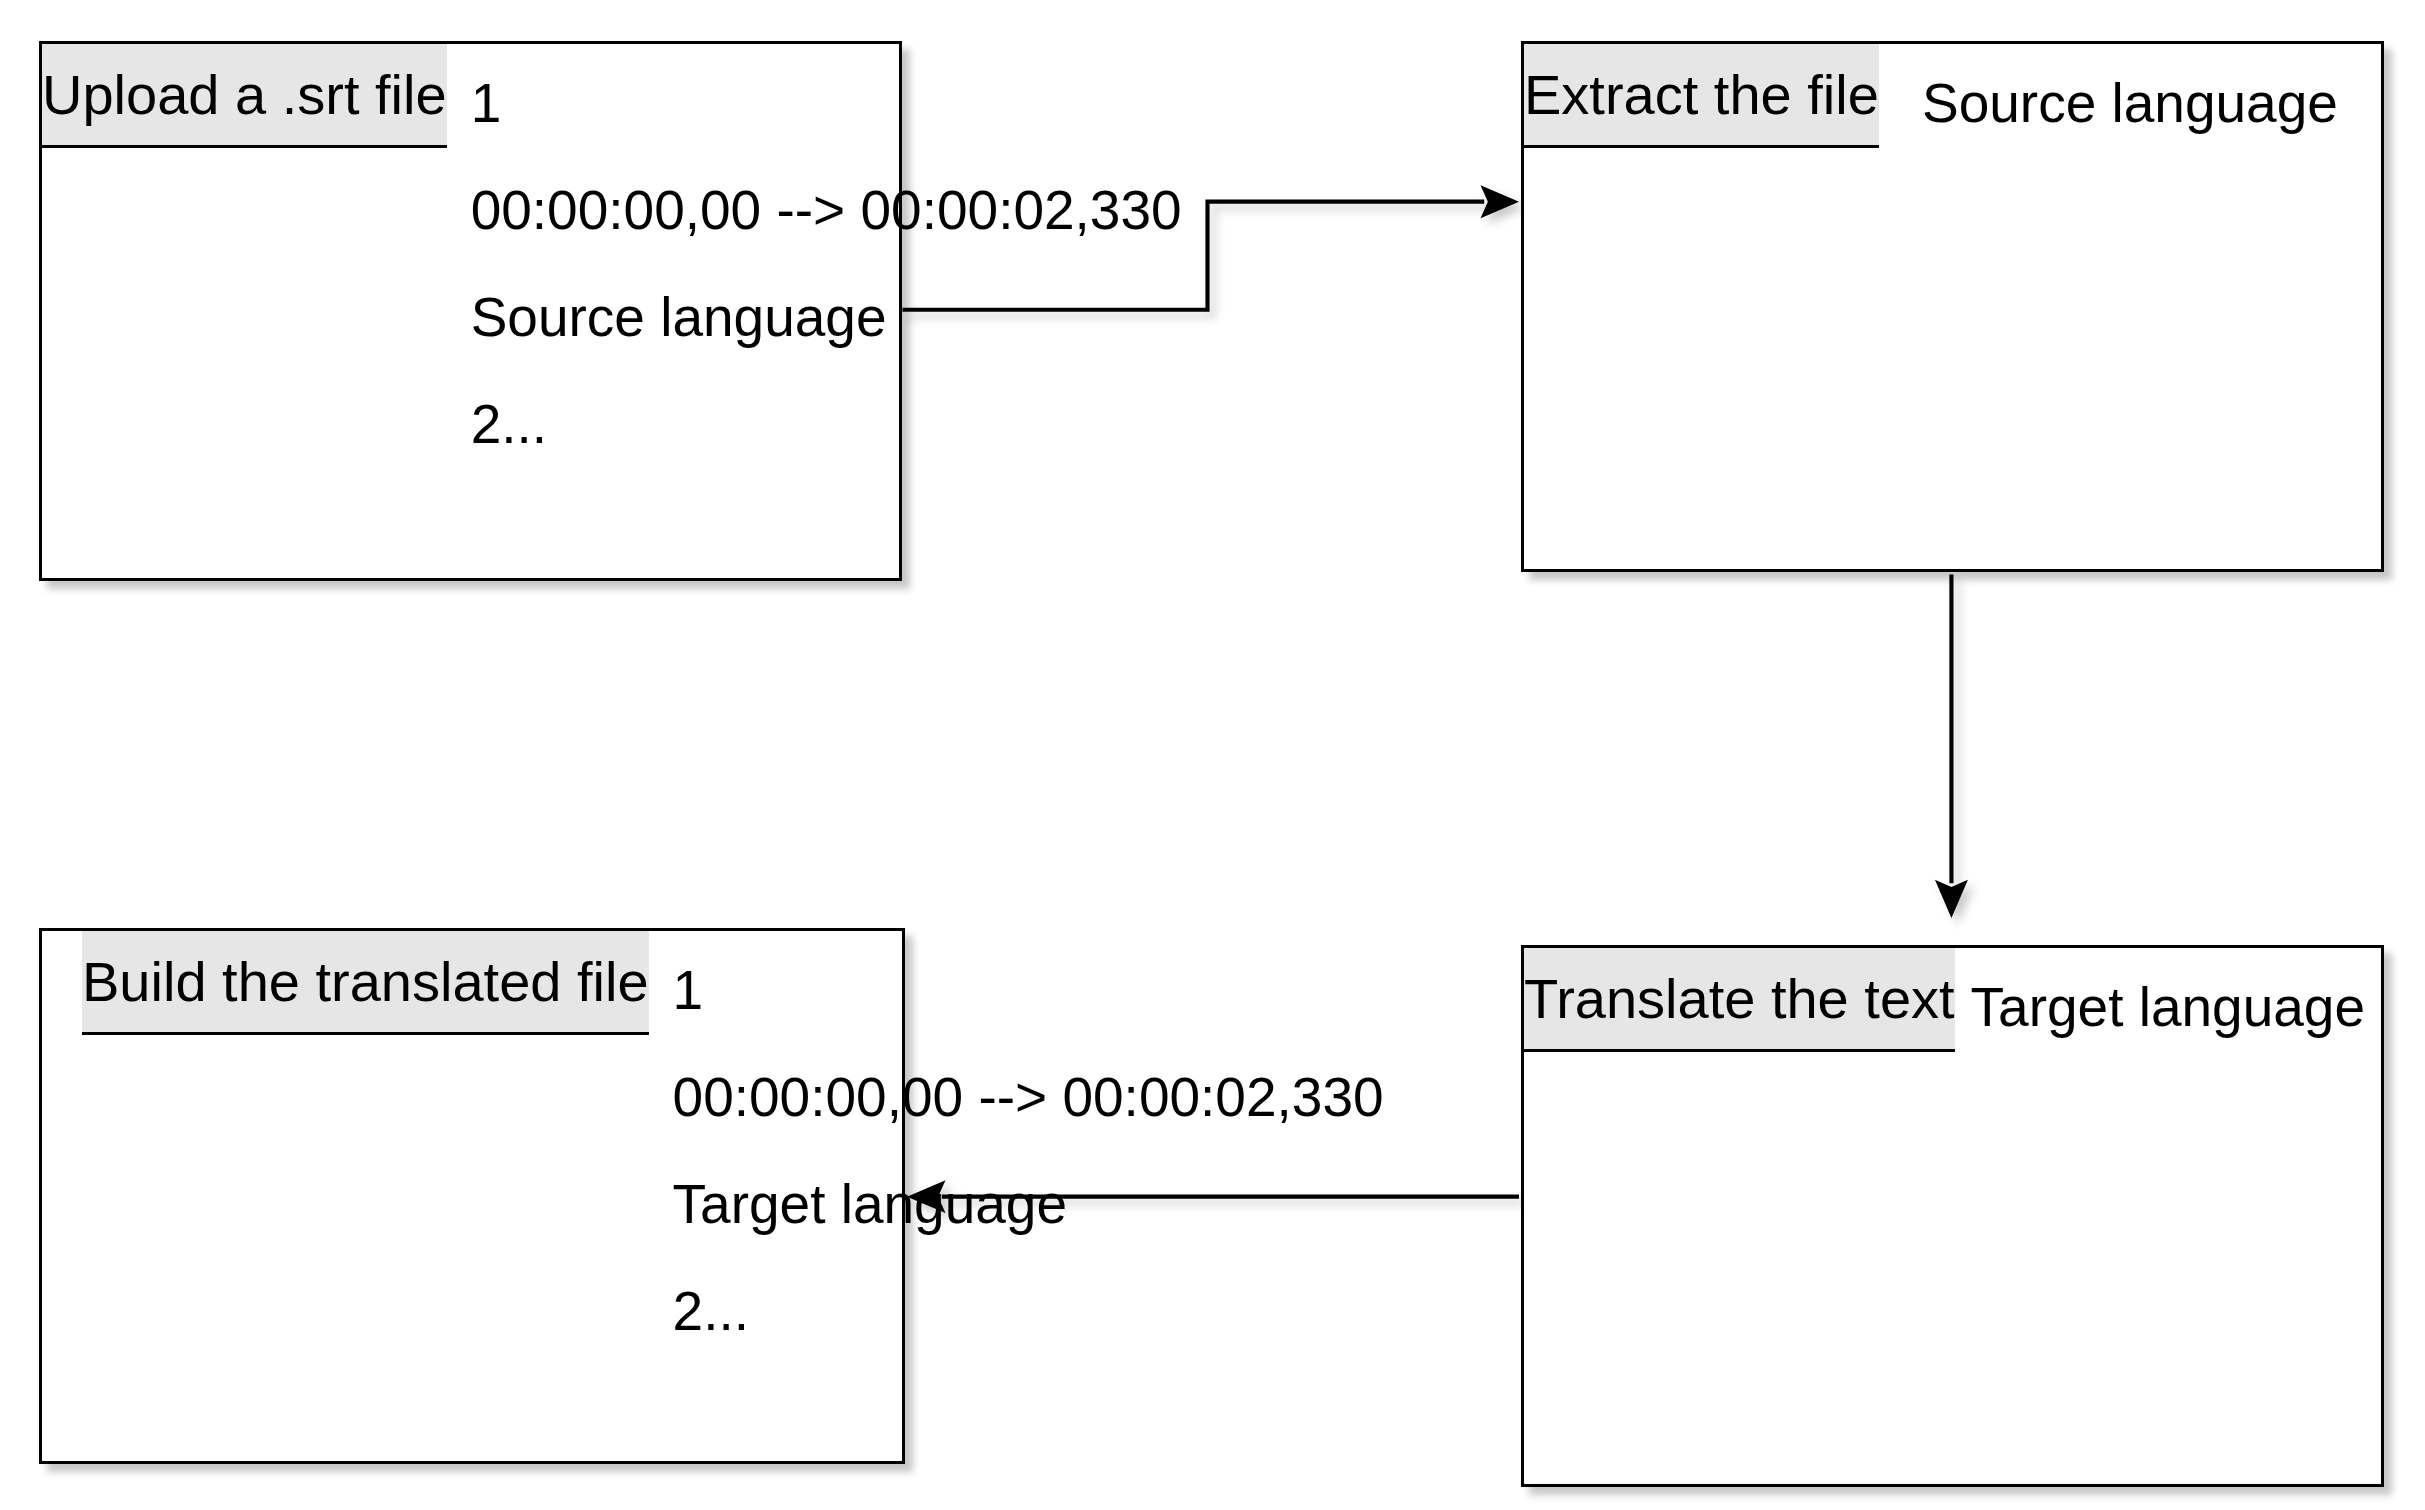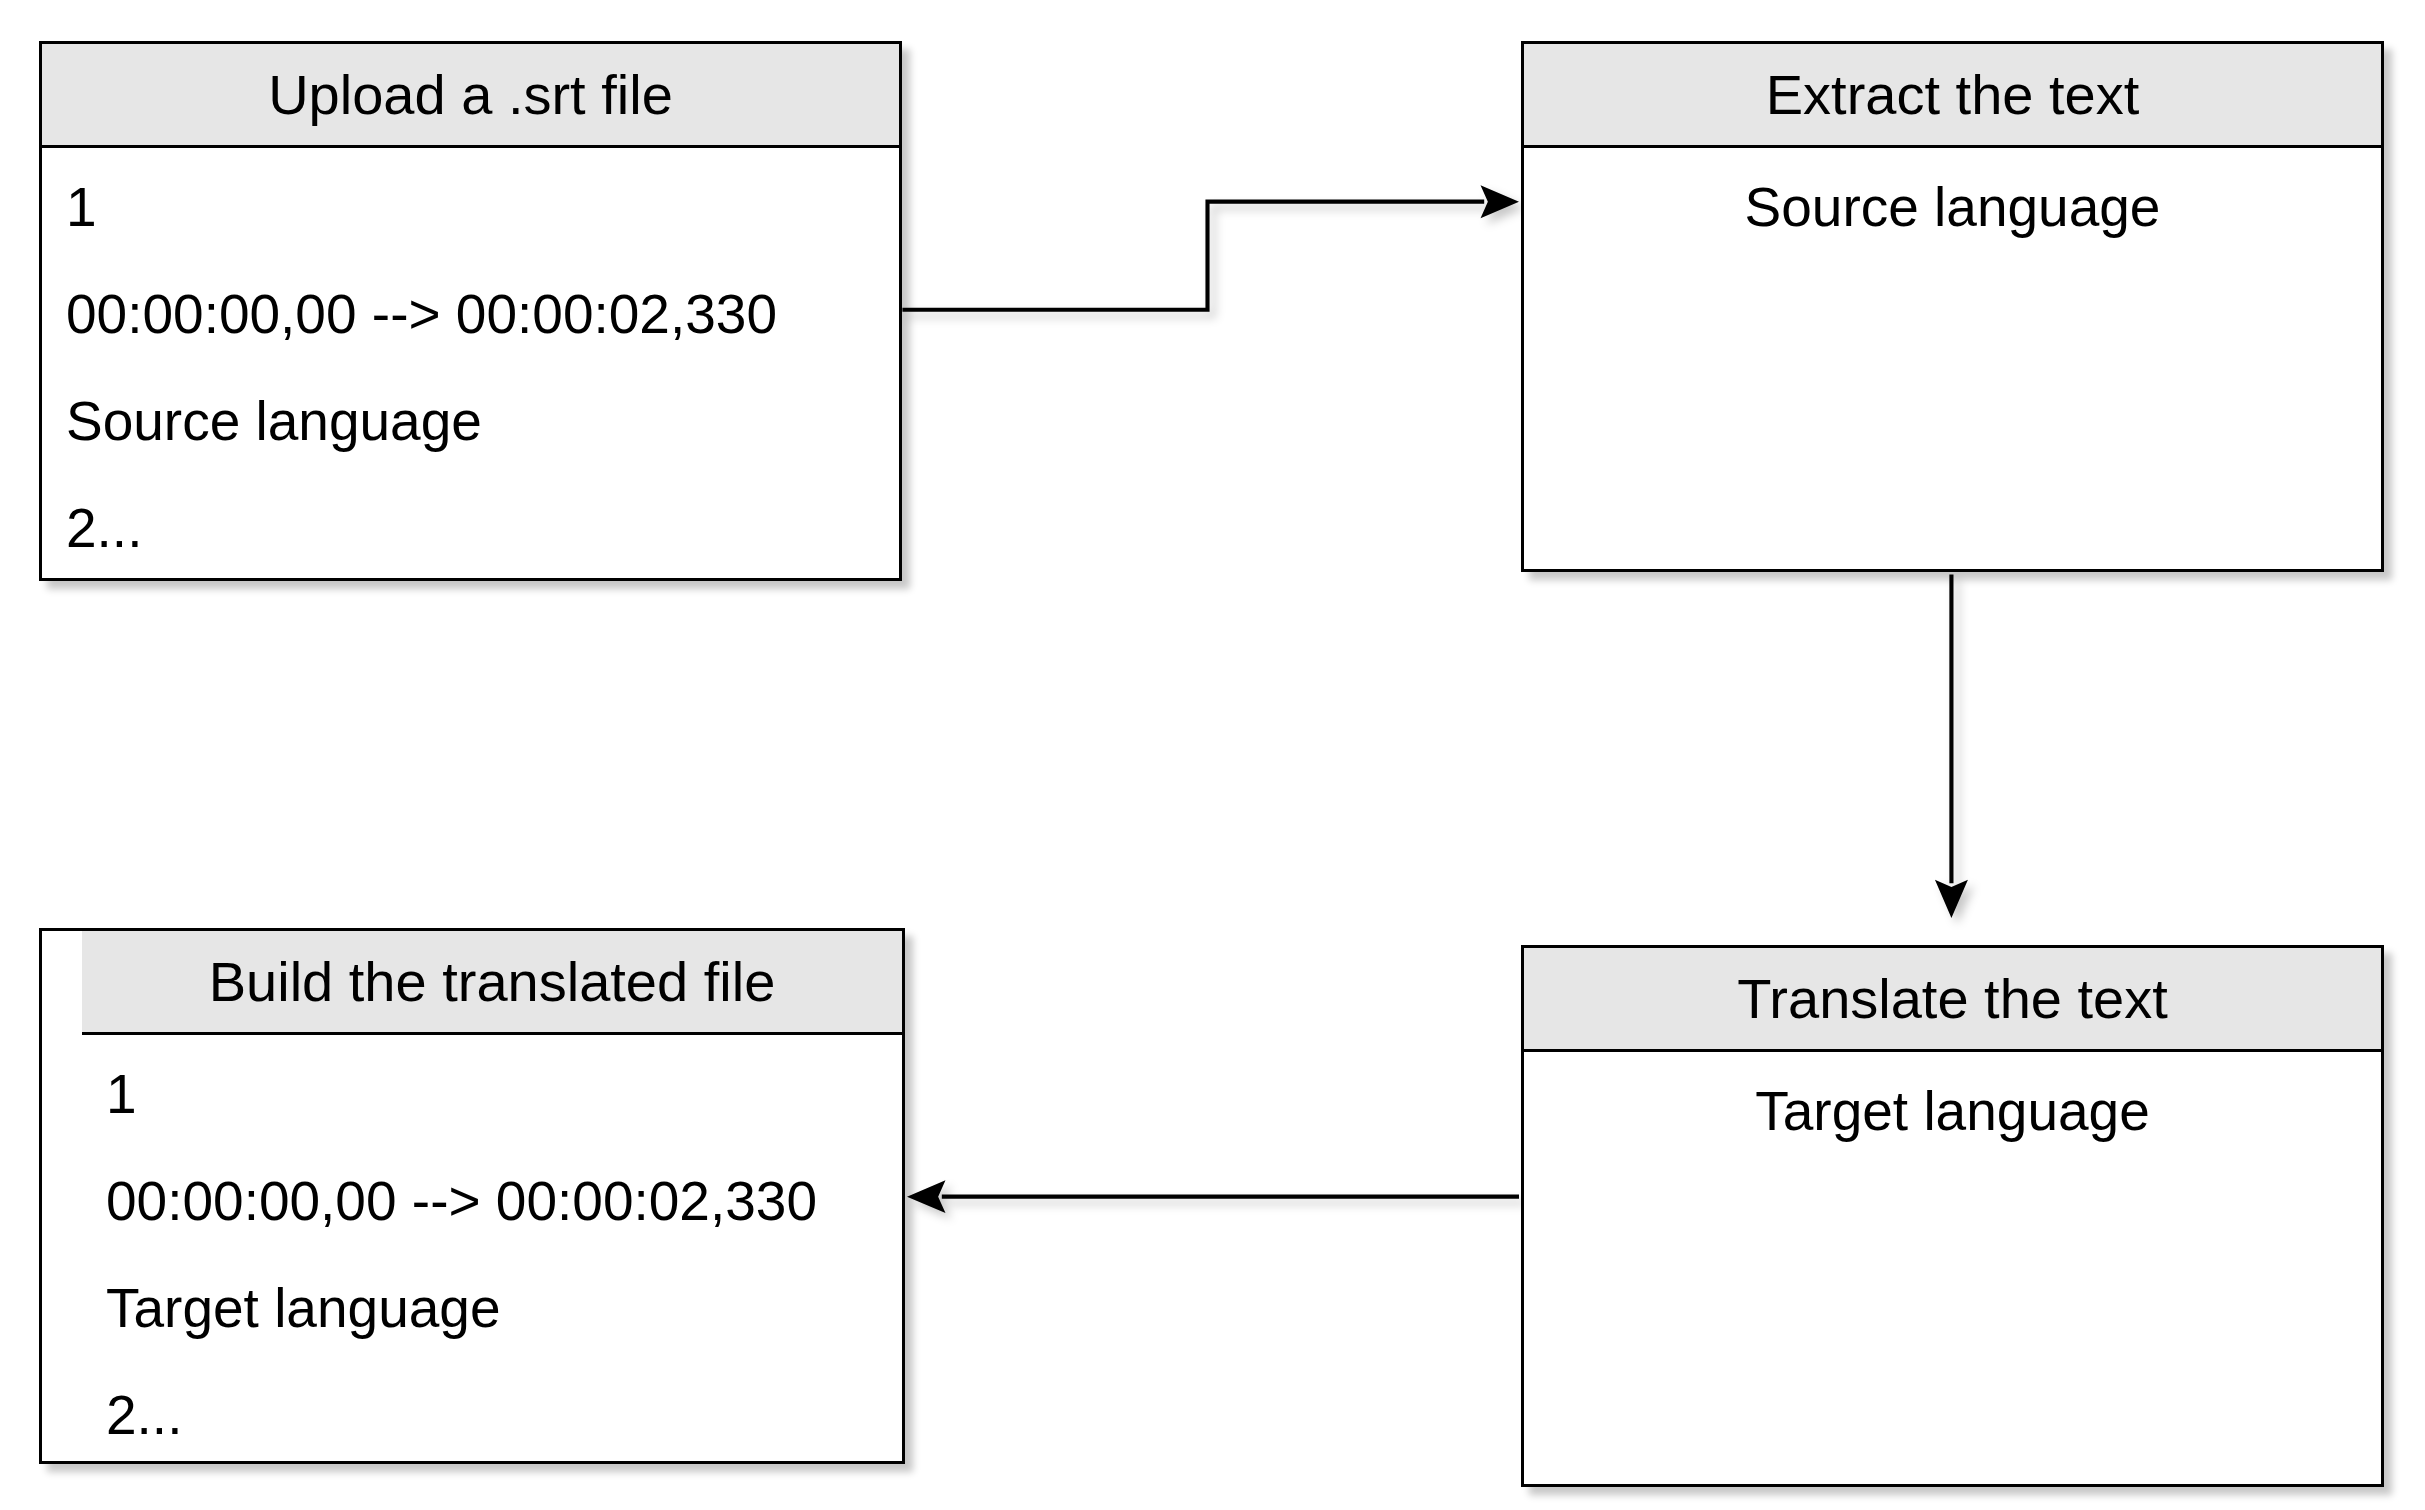--- a/index.html
+++ b/index.html
@@ -18,21 +18,20 @@
     height: 1511px;
     background: #ffffff;
   }
   .node {
     position: absolute;
     box-sizing: border-box;
     border: 3.7px solid #000000;
     background: #ffffff;
     box-shadow: 8.2px 8.2px 7.3px rgba(0, 0, 0, 0.22);
     display: flex;
-    flex-direction: column;
   }
   .node-header {
     box-sizing: border-box;
     height: 104px;
     flex: 0 0 104px;
     background: #e6e6e6;
     border-bottom: 3.7px solid #000000;
     display: flex;
     align-items: center;
     justify-content: center;
@@ -95,21 +94,21 @@
     <div class="node-body align-left">
       <div class="line">1</div>
       <div class="line">00:00:00,00 --&gt; 00:00:02,330</div>
       <div class="line">Source language</div>
       <div class="line">2...</div>
     </div>
   </div>
 
   <div class="node" style="left:1521px; top:41px; width:863px; height:531px;">
     <div class="node-header">
-      <span>Extract the text</span>
+      <span>Extract the file</span>
     </div>
     <div class="node-body align-center">
       <div class="line">Source language</div>
     </div>
   </div>
 
   <div class="node" style="left:1521px; top:921px; width:863px; height:542px;margin-top:24px;">
     <div class="node-header">
       <span>Translate the text</span>
     </div>

